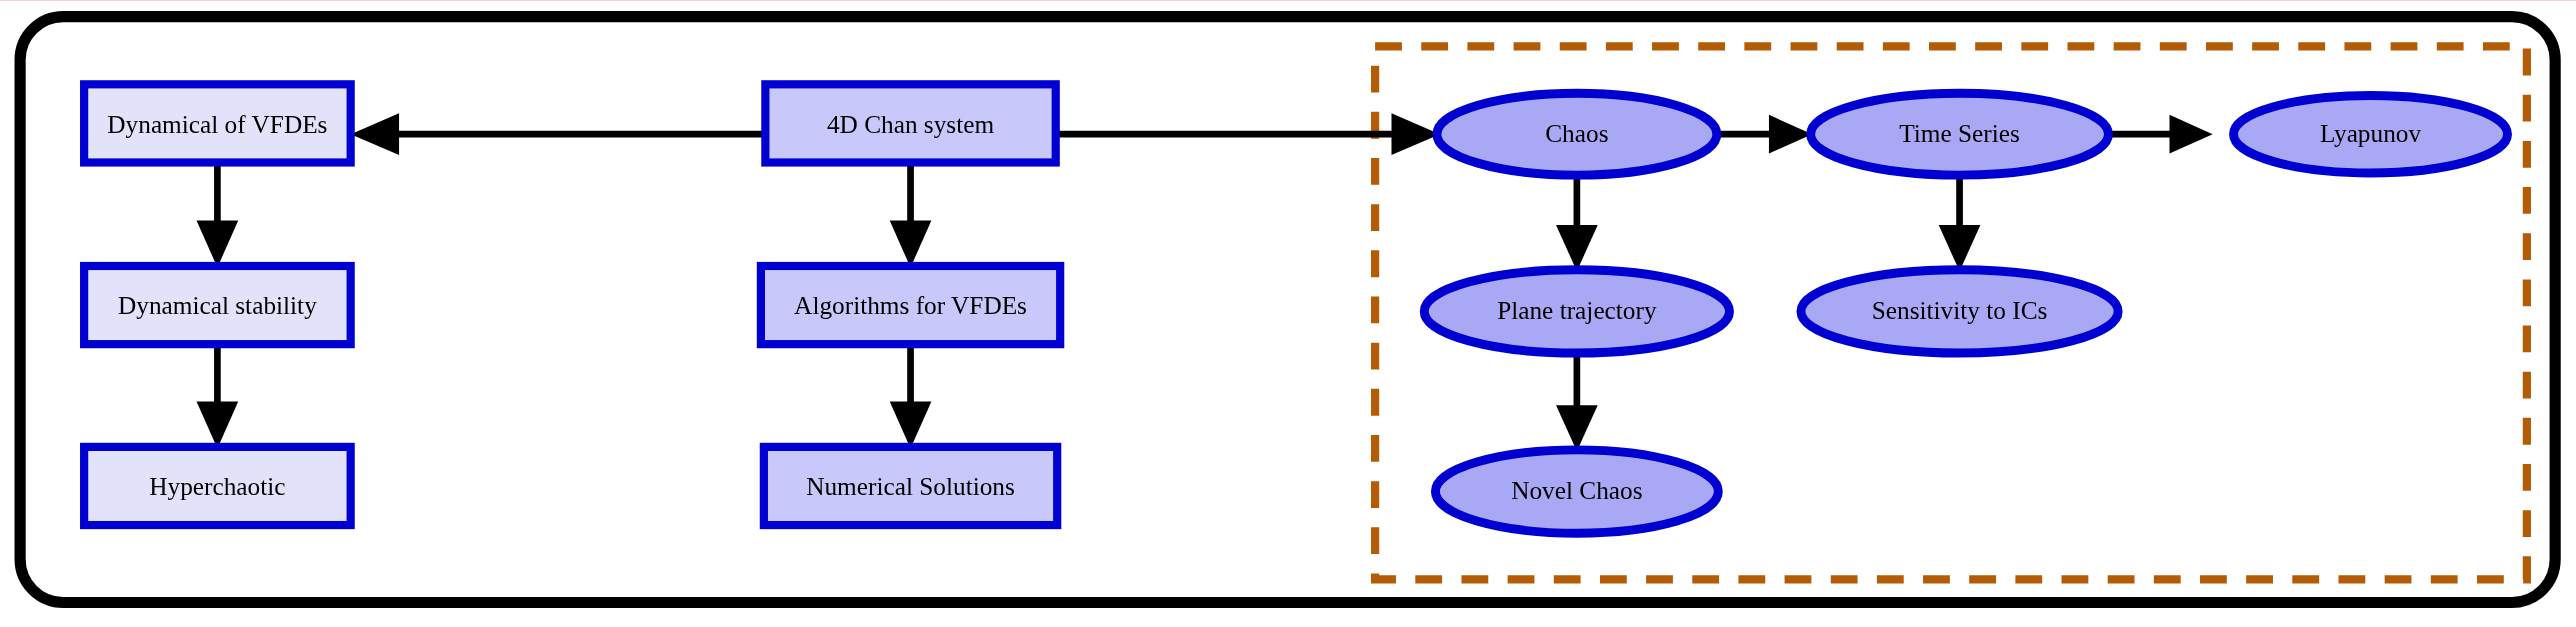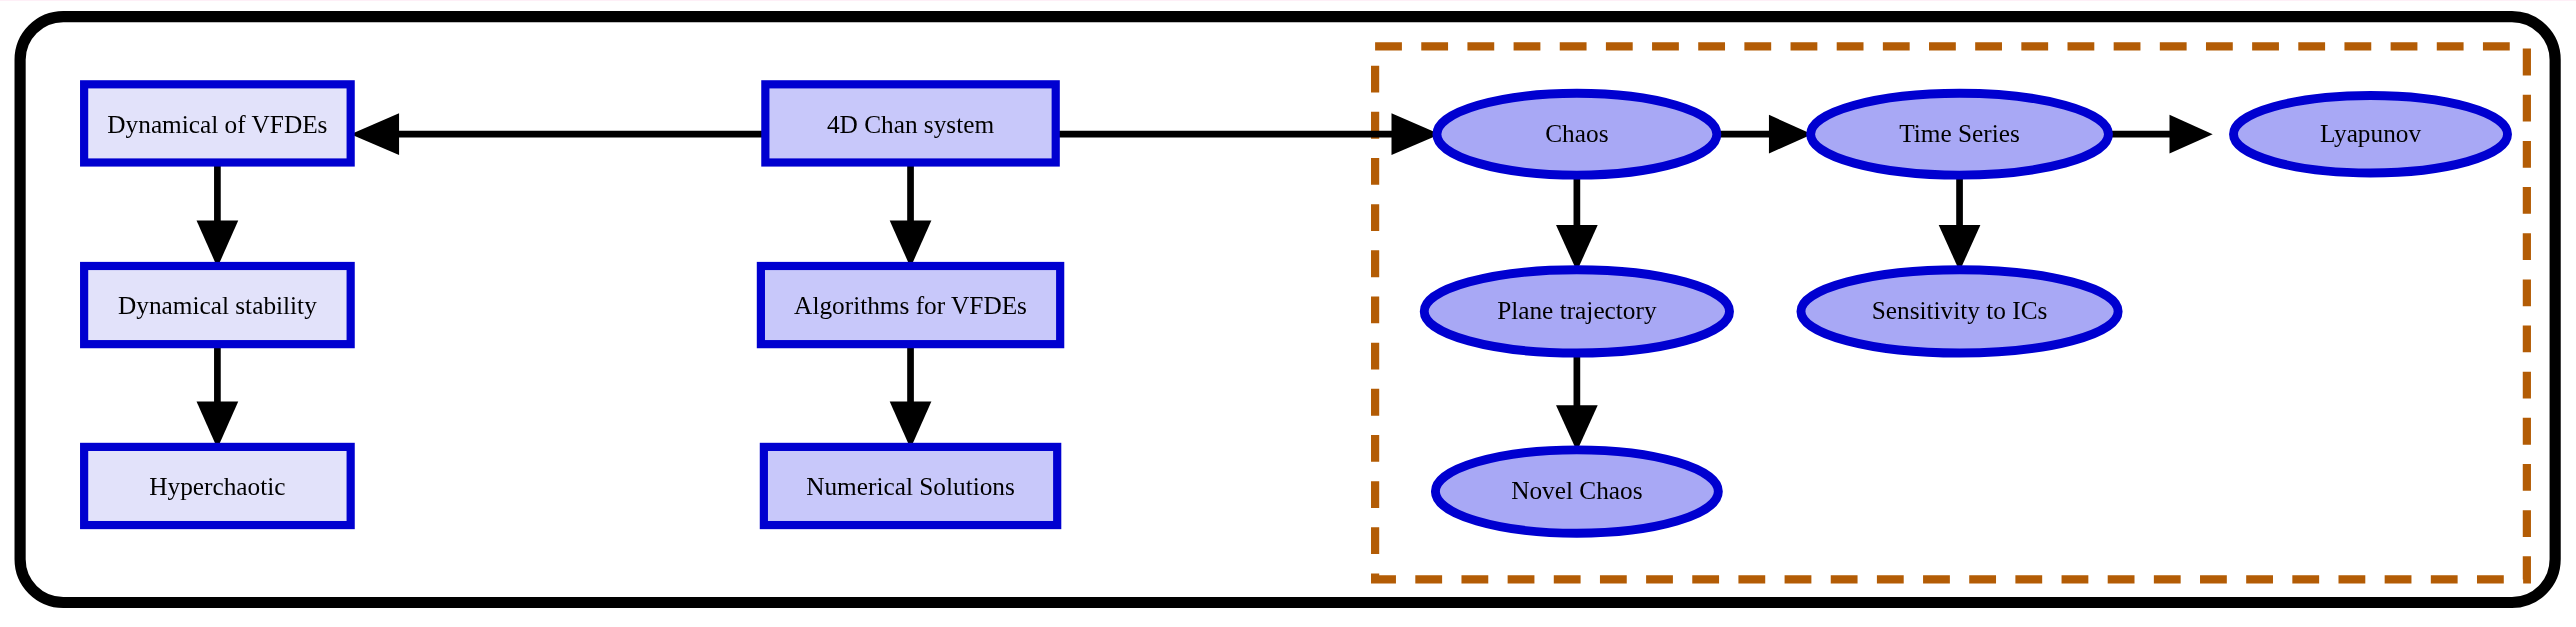--- a/index.html
+++ b/index.html
@@ -10,21 +10,21 @@
   body {
     width: 2576px;
     height: 628px;
     overflow: hidden;
     font-family: "Liberation Serif", "DejaVu Serif", serif;
   }
   #diagram-root {
     position: relative;
     width: 2576px;
     height: 484px;
-    background: #f9a8d4;
+    background: #be185d;
   }
   svg#flow-svg {
     display: block;
     width: 2576px;
     height: 628px;
   }
   .node-label {
     font-family: "Liberation Serif", "DejaVu Serif", serif;
     font-size: 34px;
     fill: #000000;

